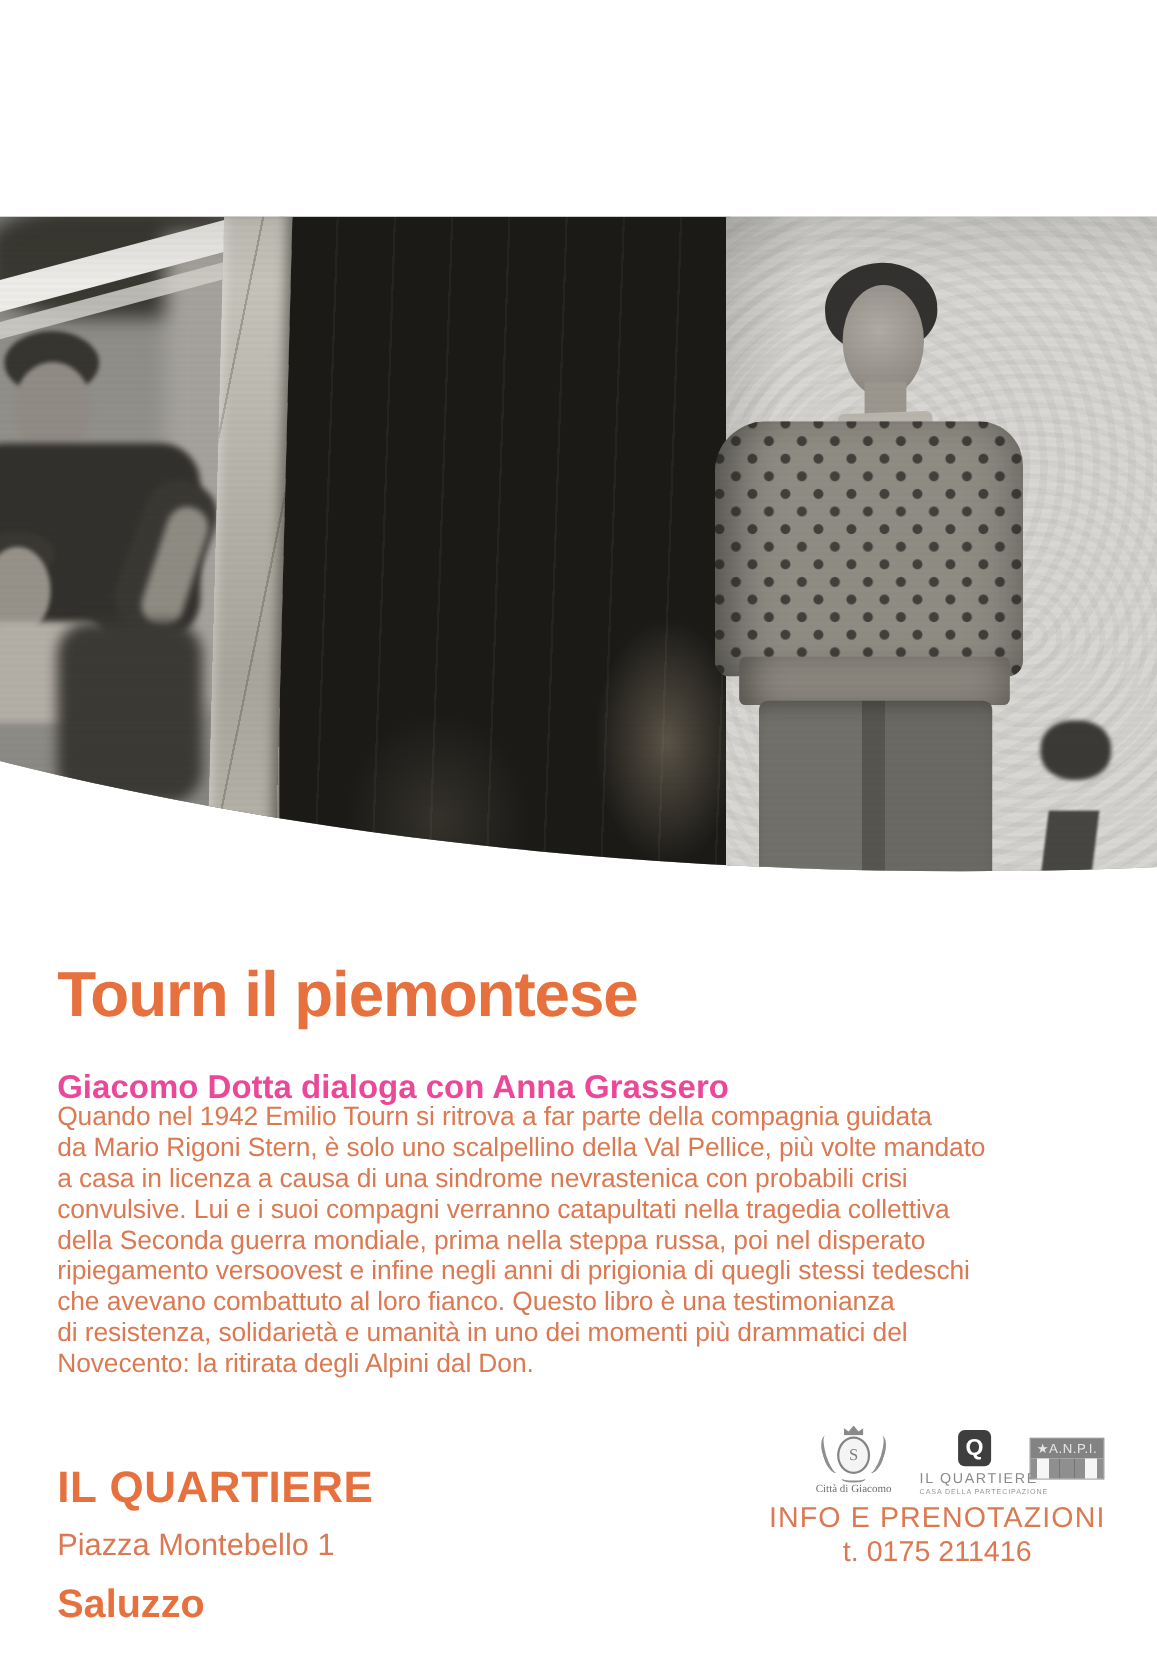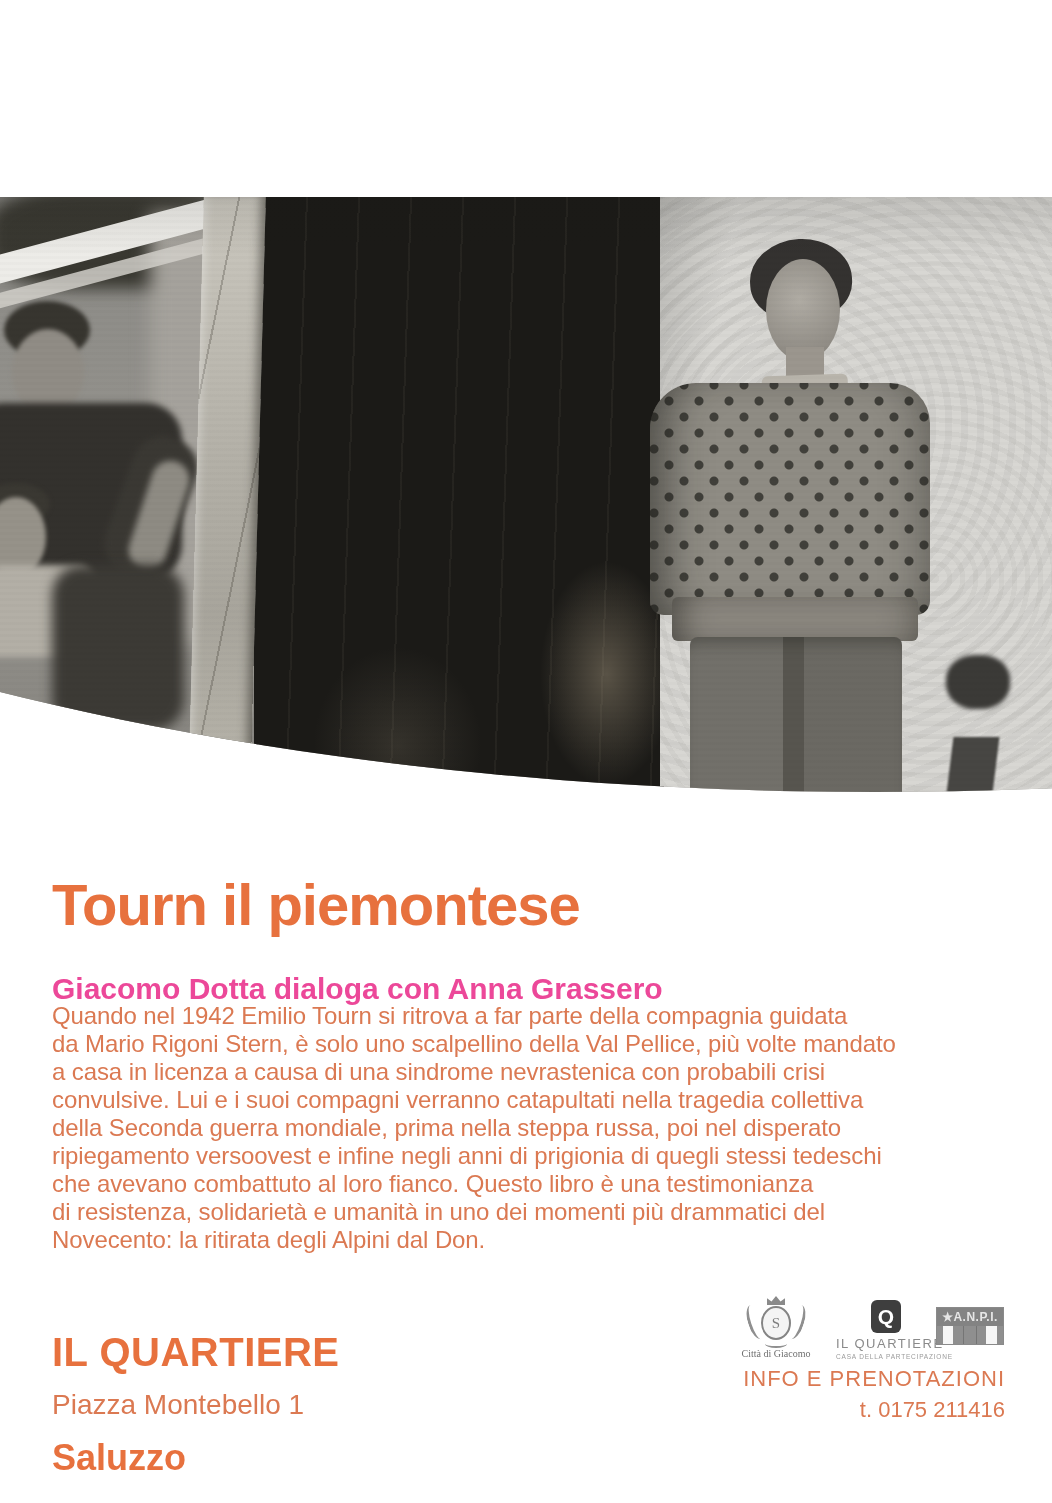--- a/index.html
+++ b/index.html
@@ -78,39 +78,39 @@
   .p-mark2{left:950px;top:540px;width:46px;height:56px;background:#474643;transform:skewX(-7deg);filter:blur(1px);}
   
   .title{position:absolute;left:52px;top:870px;font-size:58px;line-height:70px;font-weight:700;color:#E7713E;letter-spacing:-1px;}
   .subtitle{position:absolute;left:52px;top:972px;font-size:30px;line-height:34px;font-weight:700;color:#ec4899;}
   .body-copy{position:absolute;left:52px;top:1002px;width:1000px;font-size:24px;line-height:28px;font-weight:400;color:#DB7952;white-space:pre;letter-spacing:-0.1px;}
   
   .venue{position:absolute;left:52px;top:1330px;}
   .venue .name{font-size:40px;line-height:44px;font-weight:800;letter-spacing:.5px;color:#E7713E;}
   .venue .addr{font-size:28px;line-height:32px;font-weight:400;color:#DB7952;margin-top:15px;}
   .venue .city{font-size:36px;line-height:40px;font-weight:800;color:#E7713E;margin-top:17px;}
-  .info{position:absolute;right:47px;top:1364px;text-align:right;color:#DB7952;font-size:22px;line-height:30.5px;}
+  .info{position:absolute;right:47px;top:1364px;text-align:center;color:#DB7952;font-size:26px;line-height:30.5px;}
   .info .head{letter-spacing:1px;}
   
   .logo-saluzzo{position:absolute;left:740px;top:1296px;width:72px;height:64px;}
   .crest{position:relative;width:72px;height:48px;}
   .crest .crown{position:absolute;left:27px;top:0;width:18px;height:9px;background:#8a8a8a;
     clip-path:polygon(0 100%,0 25%,25% 60%,50% 0,75% 60%,100% 25%,100% 100%);}
   .crest .shield{position:absolute;left:21px;top:10px;width:30px;height:34px;border:2px solid #848484;border-radius:50%;background:#f4f4f4;
     display:flex;align-items:center;justify-content:center;font-family:"Liberation Serif",serif;font-size:15px;color:#7d7d7d;}
   .crest .branch-l{position:absolute;left:8px;top:8px;width:16px;height:36px;border-left:3px solid #8f8f8f;border-radius:50%;transform:rotate(-18deg);}
   .crest .branch-r{position:absolute;right:8px;top:8px;width:16px;height:36px;border-right:3px solid #8f8f8f;border-radius:50%;transform:rotate(18deg);}
   .crest .base{position:absolute;left:25px;top:44px;width:22px;height:8px;border-bottom:2px solid #8f8f8f;border-radius:50%;}
   .logo-saluzzo .caption{margin-top:4px;text-align:center;font-family:"Liberation Serif",serif;font-size:10px;color:#6f6f6f;white-space:nowrap;}
   .logo-quartiere{position:absolute;left:836px;top:1300px;width:100px;text-align:center;}
   .logo-quartiere .qsquare{display:inline-block;width:30px;height:33px;background:#3e3e3e;border-radius:6px;color:#fff;font-weight:800;font-size:21px;line-height:33px;}
   .logo-quartiere .qname{margin-top:3px;font-size:13px;letter-spacing:1.5px;color:#8a8a8a;font-weight:400;white-space:nowrap;}
   .logo-quartiere .qtag{margin-top:2px;font-size:6.5px;letter-spacing:.8px;color:#9a9a9a;white-space:nowrap;}
   .logo-anpi{position:absolute;left:936px;top:1307px;width:68px;height:38px;border:1px solid #8a8a8a;}
-  .logo-anpi .band{height:18px;background:#838383;color:#e6e6e6;font-size:12px;font-weight:700;letter-spacing:.5px;text-align:center;line-height:18px;}
+  .logo-anpi .band{height:18px;background:#838383;color:#e6e6e6;font-size:12px;font-weight:400;letter-spacing:.5px;text-align:center;line-height:18px;}
   .logo-anpi .flag{height:18px;
     background-image:
       linear-gradient(90deg,rgba(0,0,0,0) 0 39%,rgba(0,0,0,.18) 39% 41%,rgba(0,0,0,0) 41% 59%,rgba(0,0,0,.18) 59% 61%,rgba(0,0,0,0) 61%),
       linear-gradient(90deg,#8f8f8f 0 9%,#f6f6f6 9% 25%,#8f8f8f 25% 75%,#f6f6f6 75% 91%,#8f8f8f 91% 100%);}
 </style>
 </head>
 <body>
 
 <div class="poster">
 

